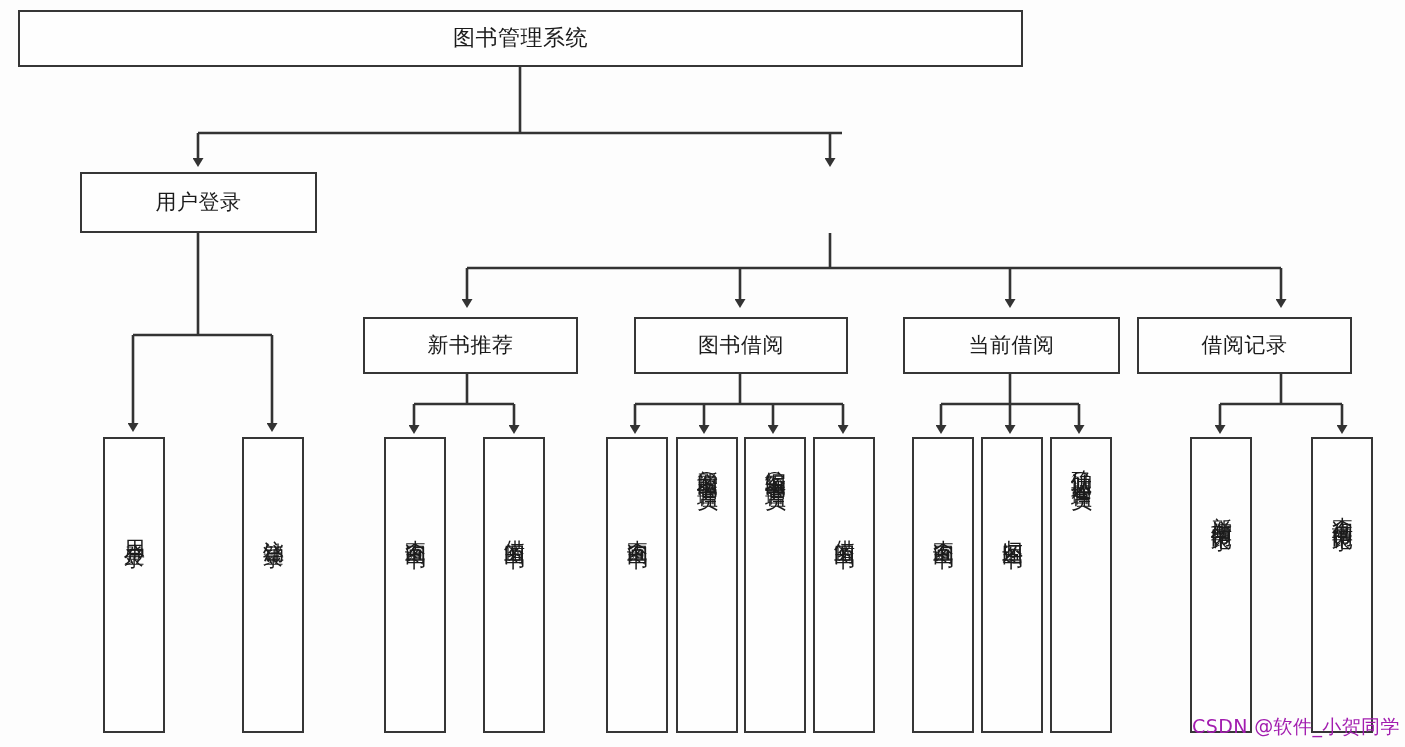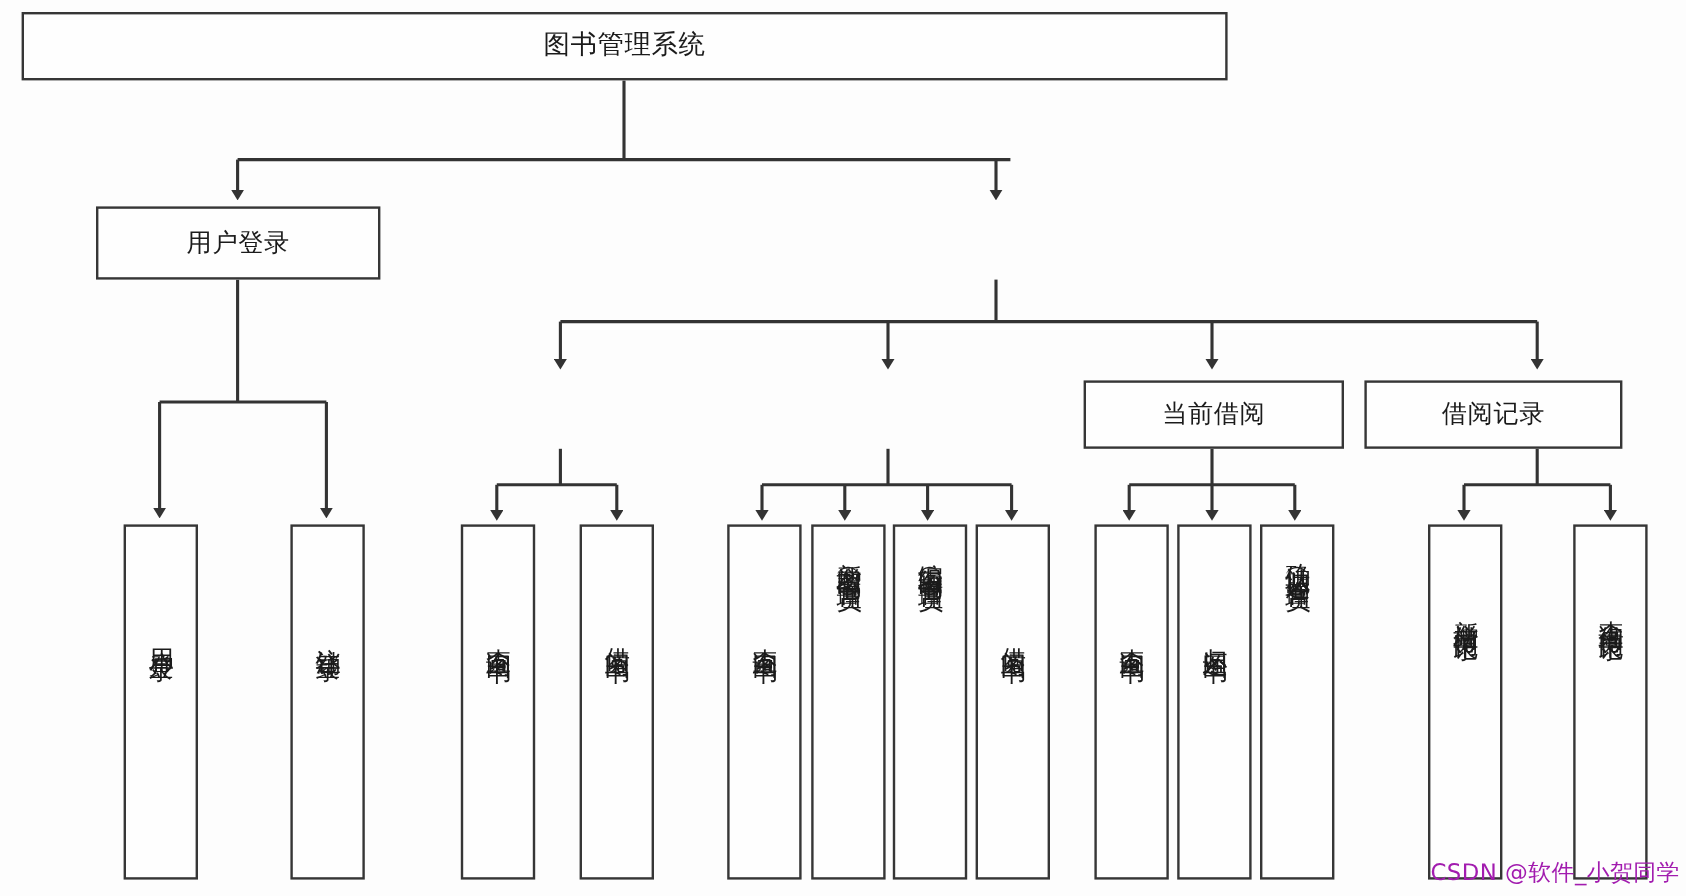--- a/index.html
+++ b/index.html
@@ -138,21 +138,27 @@
 
   <div class="node horiz root" style="left:18px; top:10px; width:1005px; height:57px;">
     <span class="label">图书管理系统</span>
   </div>
 
   <div class="node horiz" style="left:80px; top:172px; width:237px; height:61px;">
     <span class="label">用户登录</span>
   </div>
 
 
-
+  <div class="node horiz" style="left:363px; top:317px; width:215px; height:57px;">
+    <span class="label">新书推荐</span>
+  </div>
+
+  <div class="node horiz" style="left:634px; top:317px; width:214px; height:57px;">
+    <span class="label">图书借阅</span>
+  </div>
 
   <div class="node horiz" style="left:903px; top:317px; width:217px; height:57px;">
     <span class="label">当前借阅</span>
   </div>
 
   <div class="node horiz" style="left:1137px; top:317px; width:215px; height:57px;">
     <span class="label">借阅记录</span>
   </div>
 
   <div class="node vert mid" style="left:103px; top:437px; width:62px; height:296px;">

